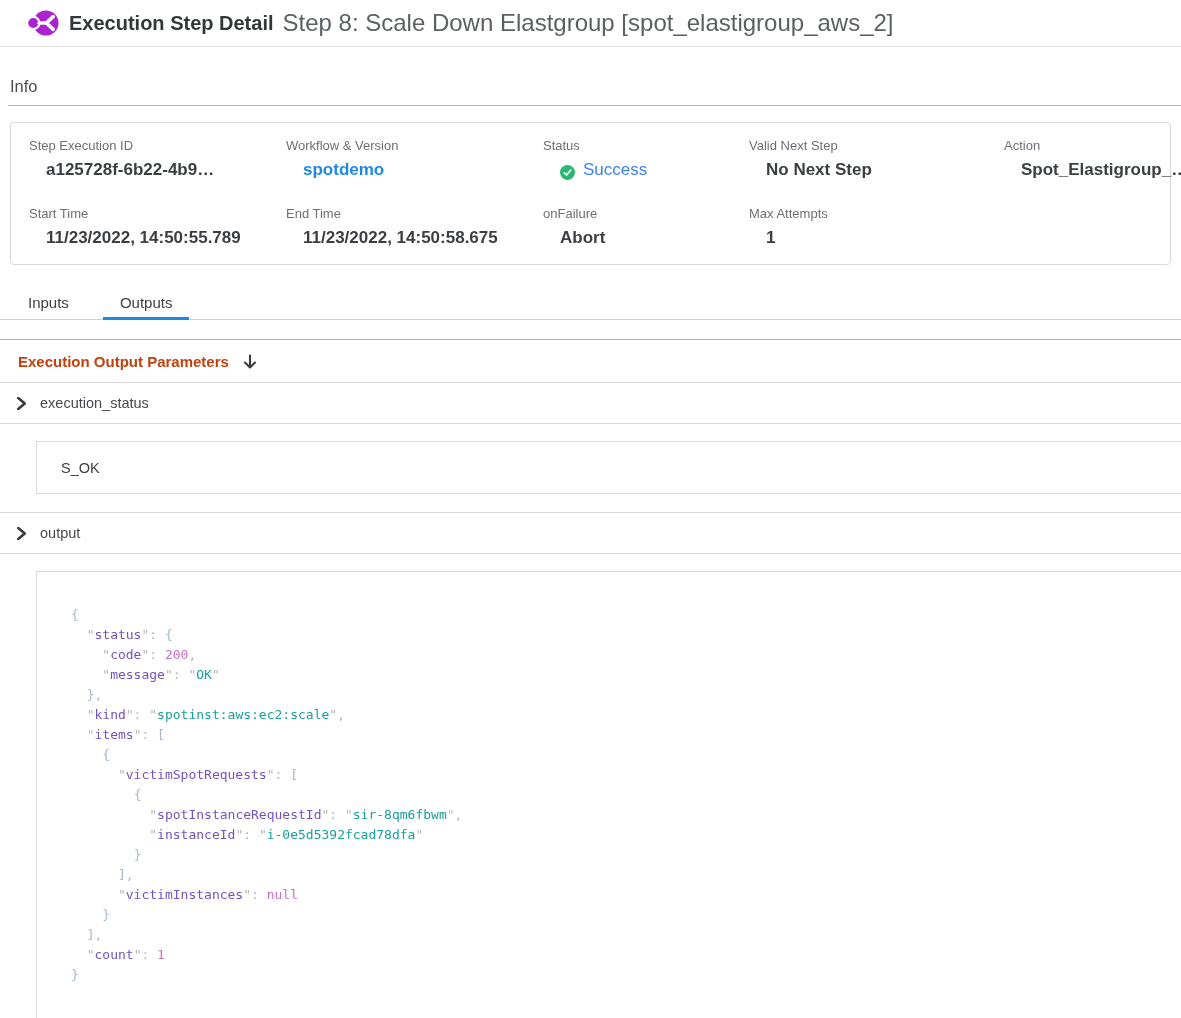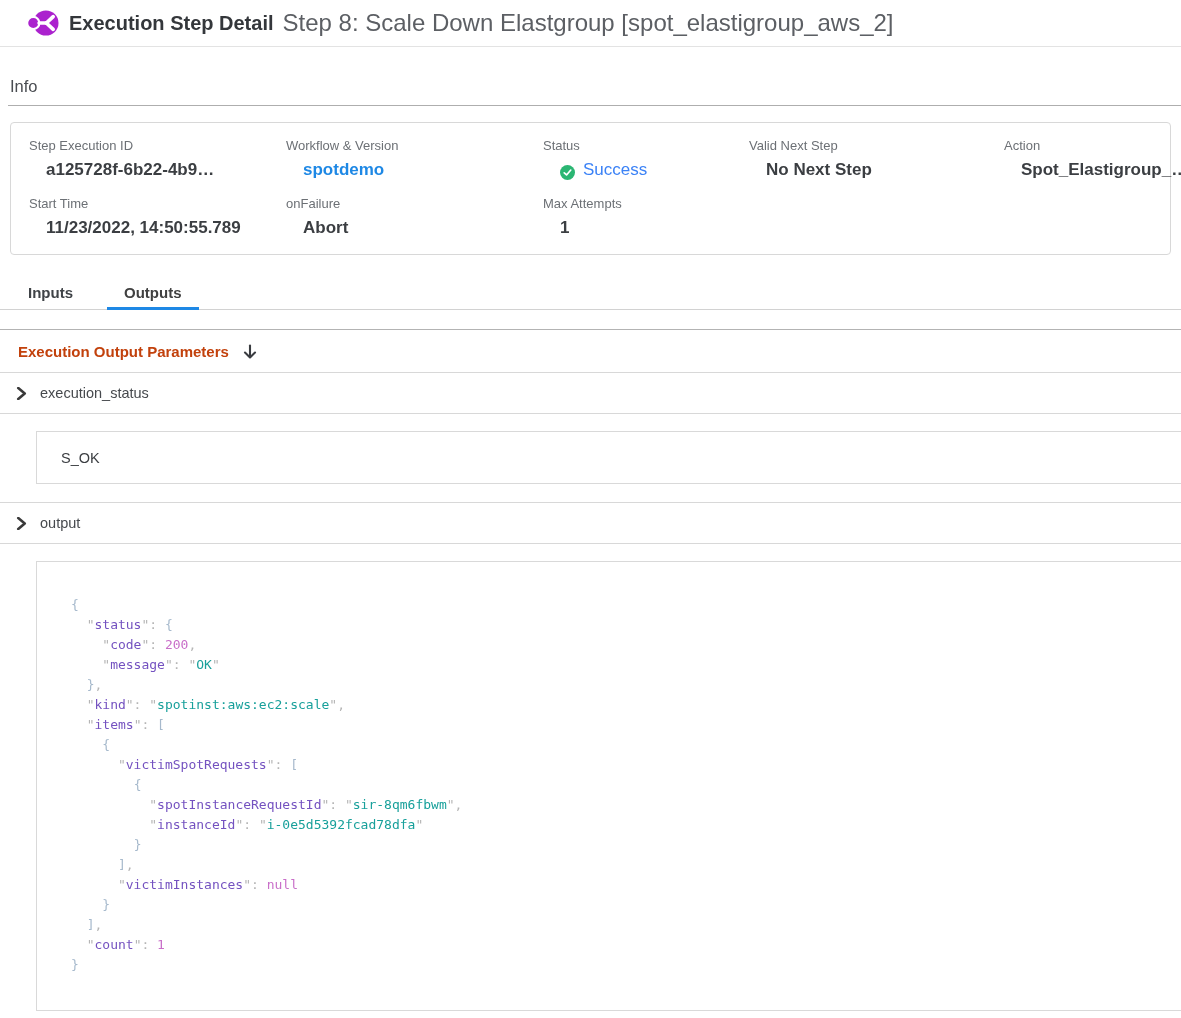--- a/index.html
+++ b/index.html
@@ -19,31 +19,31 @@
   
   .info-heading { font-size:16.5px; font-weight:400; color:#4a4d52; margin:30px 0 9px 10px; }
   .rule-dark { border:none; border-top:1px solid #aeaeae; margin:0 0 0 8px; }
   .rule-mid  { border:none; border-top:1px solid #b3b3b3; margin:19px 0 0 0; }
   .divider   { border:none; border-top:1px solid #d8d8d8; margin:0; }
 
   .info-card {
     margin:16px 10px 0 10px;
     border:1px solid #d8d8d8; border-radius:4px;
     display:grid; grid-template-columns:257px 257px 206px 255px 1fr;
-    row-gap:16px; padding:15px 0 16px 18px;
+    row-gap:26px; padding:15px 0 16px 18px;
   }
   .field-label { font-size:13px; color:#6c7075; }
   .field-value { font-size:17px; font-weight:600; color:#3b3e42; margin-top:7px;margin-left:17px; }
   .field-value.link { color:#1e88e5; cursor:pointer; }
   .field-value.status { font-weight:400; color:#3b82f6; display:flex; align-items:flex-end; }
   .field-value.status svg { margin-right:8px; }
 
   
   .tab-bar { display:flex; margin-top:19px; border-bottom:1px solid #d2d2d2; padding-left:28px; }
-  .tab { font-size:15px; font-weight:700; color:#3f4347; padding:10px 17px 8px 17px; cursor:pointer; }
+  .tab { font-size:15px; font-weight:400; color:#3f4347; padding:10px 17px 8px 17px; cursor:pointer; }
   .tab.first { padding-left:0; margin-right:17px; }
   .tab.active { color:#404040; border-bottom:3px solid #1e88e5; margin-bottom:-1px; padding-bottom:6px; }
 
   
   .section-header { display:flex; align-items:center; padding:13px 0 12px 18px; }
   .section-title { font-size:15px; font-weight:700; color:#c2410c; }
   .arrow-down { margin-left:14px; display:flex; align-items:center; cursor:pointer; }
 
   .expander-row { display:flex; align-items:center; padding:12px 0 12px 16px; cursor:pointer; }
   .expander-label { font-size:14.5px; color:#46494d; margin-left:13px; }
@@ -113,20 +113,24 @@
     <div class="field-label">Valid Next Step</div>
     <div class="field-value">No Next Step</div>
   </div>
   <div>
     <div class="field-label">Action</div>
     <div class="field-value">Spot_Elastigroup_…</div>
   </div>
   <div>
     <div class="field-label">Start Time</div>
     <div class="field-value">11/23/2022, 14:50:55.789</div>
+  </div>
+  <div>
+    <div class="field-label">End Time</div>
+    <div class="field-value">11/23/2022, 14:50:58.675</div>
   </div>
   <div>
     <div class="field-label">onFailure</div>
     <div class="field-value">Abort</div>
   </div>
   <div>
     <div class="field-label">Max Attempts</div>
     <div class="field-value">1</div>
   </div>
 </div>

